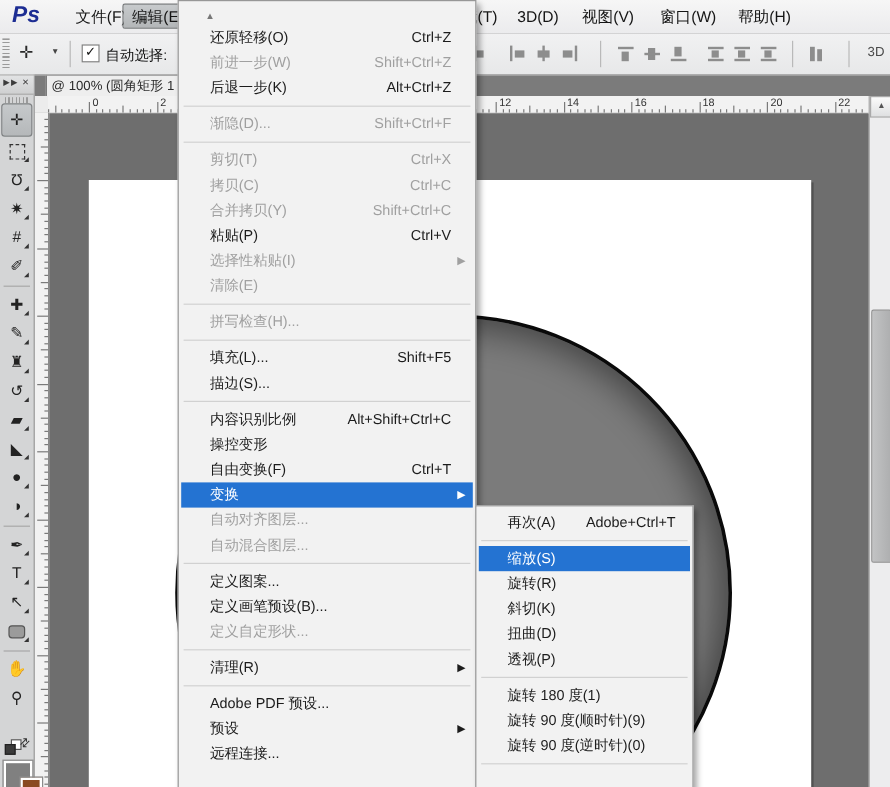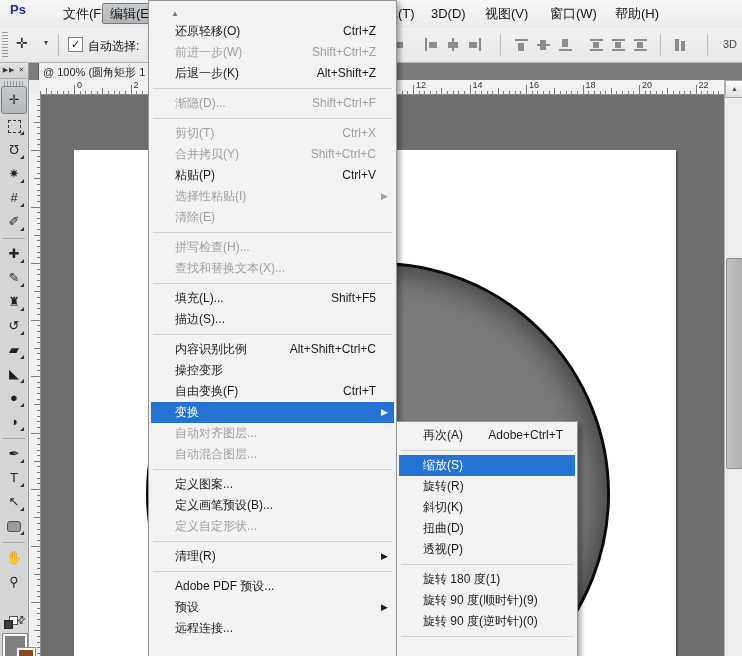--- a/index.html
+++ b/index.html
@@ -1,21 +1,21 @@
 <!DOCTYPE html>
 <html><head>
 <meta charset="utf-8">
 <style>
   html,body{margin:0;padding:0;}
   body{width:742px;height:656px;overflow:hidden;font-family:"Liberation Sans","DejaVu Sans",sans-serif;background:#6e6e6e;}
   #screen{position:absolute;left:0;top:0;width:742px;height:656px;overflow:hidden;}
 
   
   #menubar{position:absolute;left:0;top:0;width:742px;height:28px;background:linear-gradient(#f6f6f6,#ebebed);border-bottom:1px solid #c9c9c9;z-index:10;}
-  #ps-logo{position:absolute;left:10px;top:2px;font-size:13px;font-weight:bold;color:#1d2d93;letter-spacing:0px;}
+  #ps-logo{position:absolute;left:10px;top:2px;font-size:19px;font-weight:bold;color:#1d2d93;letter-spacing:0px;font-style:italic;}
   .mb-item{position:absolute;top:4px;height:19px;line-height:19px;font-size:13px;color:#151515;padding:0 7px;}
   #mb-file{left:56px;}
   #mb-edit{left:102px;background:linear-gradient(#c7cacc,#b3b6b8);border:1px solid #76797b;border-radius:2px;top:3px;}
 
   
   #optionsbar{position:absolute;left:0;top:28px;width:742px;height:34px;background:linear-gradient(#f1f1f2,#e7e8e9);border-bottom:1px solid #b5b5b5;z-index:10;}
   .grip{position:absolute;left:2px;top:4px;bottom:4px;width:6px;background:repeating-linear-gradient(#9a9a9a 0 1px,transparent 1px 3px);}
   #move-opt-icon{position:absolute;left:16px;top:7px;font-size:14px;color:#2b2b2b;}
   #move-opt-caret{position:absolute;left:44px;top:10px;font-size:8px;color:#444;}
   .vsep{position:absolute;top:6px;height:22px;width:1px;background:#b9b9b9;}
@@ -441,53 +441,54 @@
       <div class="mi">
         <span class="lbl">还原轻移(O)</span>
         <span class="sc">Ctrl+Z</span>
       </div>
       <div class="mi disabled">
         <span class="lbl">前进一步(W)</span>
         <span class="sc">Shift+Ctrl+Z</span>
       </div>
       <div class="mi">
         <span class="lbl">后退一步(K)</span>
-        <span class="sc">Alt+Shift+Z</span>
+        <span class="sc">Alt+Ctrl+Z</span>
       </div>
       <div class="msep"></div>
       <div class="mi disabled">
         <span class="lbl">渐隐(D)...</span>
         <span class="sc">Shift+Ctrl+F</span>
       </div>
       <div class="msep"></div>
       <div class="mi disabled">
         <span class="lbl">剪切(T)</span>
         <span class="sc">Ctrl+X</span>
       </div>
       <div class="mi disabled">
+        <span class="lbl">拷贝(C)</span>
+        <span class="sc">Ctrl+C</span>
+      </div>
+      <div class="mi disabled">
         <span class="lbl">合并拷贝(Y)</span>
         <span class="sc">Shift+Ctrl+C</span>
       </div>
       <div class="mi">
         <span class="lbl">粘贴(P)</span>
         <span class="sc">Ctrl+V</span>
       </div>
       <div class="mi disabled">
         <span class="lbl">选择性粘贴(I)</span>
         <span class="arr">▶</span>
       </div>
       <div class="mi disabled">
         <span class="lbl">清除(E)</span>
       </div>
       <div class="msep"></div>
       <div class="mi disabled">
         <span class="lbl">拼写检查(H)...</span>
-      </div>
-      <div class="mi disabled">
-        <span class="lbl">查找和替换文本(X)...</span>
       </div>
       <div class="msep"></div>
       <div class="mi">
         <span class="lbl">填充(L)...</span>
         <span class="sc">Shift+F5</span>
       </div>
       <div class="mi">
         <span class="lbl">描边(S)...</span>
       </div>
       <div class="msep"></div>

